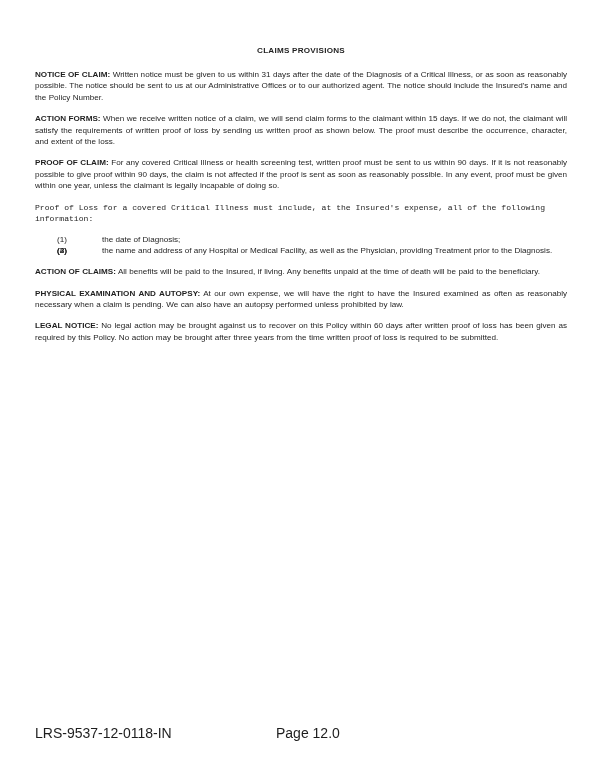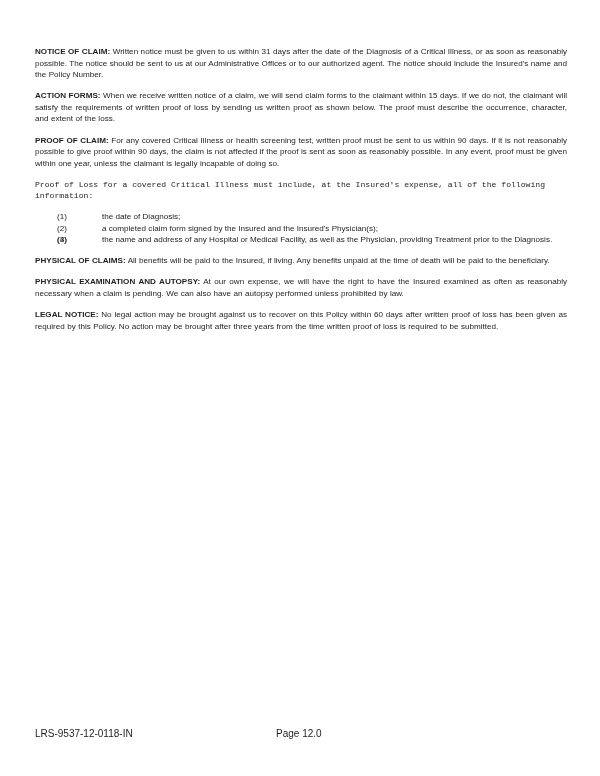--- a/index.html
+++ b/index.html
@@ -75,41 +75,42 @@
     top: 0;
     width: 38px;
     text-align: left;
   }
   .footer {
     position: absolute;
     left: 35px;
     top: 728px;
     width: 532px;
     height: 14px;
-    font-size: 10px;
+    font-size: 14px;
     line-height: 11.6px;
   }
   .footer .form-no {
     position: absolute;
     left: 0;
     top: 0;
   }
   .footer .page-no {
     position: absolute;
     left: 241px;
     top: 0;
   }
 </style>
 </head>
 <body>
 
 <div class="page">
 
   <div class="content">
 
+    <h1 class="doc-title">CLAIMS PROVISIONS</h1>
 
     <p class="para">
       <span class="lead">NOTICE OF CLAIM:</span>
       <span>Written notice must be given to us within 31 days after the date of the Diagnosis of a Critical Illness, or as soon as reasonably possible.  The notice should be sent to us at our Administrative Offices or to our authorized agent.  The notice should include the Insured's name and the Policy Number.</span>
     </p>
 
     <p class="para">
       <span class="lead">ACTION FORMS:</span>
       <span>When we receive written notice of a claim, we will send claim forms to the claimant within 15 days.  If we do not, the claimant will satisfy the requirements of written proof of loss by sending us written proof as shown below.  The proof must describe the occurrence, character, and extent of the loss.</span>
     </p>
@@ -119,32 +120,32 @@
       <span>For any covered Critical Illness or health screening test, written proof must be sent to us within 90 days.  If it is not reasonably possible to give proof within 90 days, the claim is not affected if the proof is sent as soon as reasonably possible.  In any event, proof must be given within one year, unless the claimant is legally incapable of doing so.</span>
     </p>
 
     <p class="plain-para">Proof of Loss for a covered Critical Illness must include, at the Insured's expense, all of the following information:</p>
 
     <ol class="claim-list">
       <li>
         <span class="marker">(1)</span><span>the date of Diagnosis;</span>
       </li>
       <li>
-        <span class="marker">(2)</span><span>a completed claim form signed by the Insured and the Insured's Physician(s);</span>
+        <span class="marker">(2)</span>
       </li>
       <li>
         <span class="marker">(3)</span>
       </li>
       <li>
         <span class="marker">(4)</span><span>the name and address of any Hospital or Medical Facility, as well as the Physician, providing Treatment prior to the Diagnosis.</span>
       </li>
     </ol>
 
     <p class="para">
-      <span class="lead">PHYSICAL OF CLAIMS:</span>
+      <span class="lead">ACTION OF CLAIMS:</span>
       <span>All benefits will be paid to the Insured, if living.  Any benefits unpaid at the time of death will be paid to the beneficiary.</span>
     </p>
 
     <p class="para">
       <span class="lead">PHYSICAL EXAMINATION AND AUTOPSY:</span>
       <span>At our own expense, we will have the right to have the Insured examined as often as reasonably necessary when a claim is pending.  We can also have an autopsy performed unless prohibited by law.</span>
     </p>
 
     <p class="para">
       <span class="lead">LEGAL NOTICE:</span>

